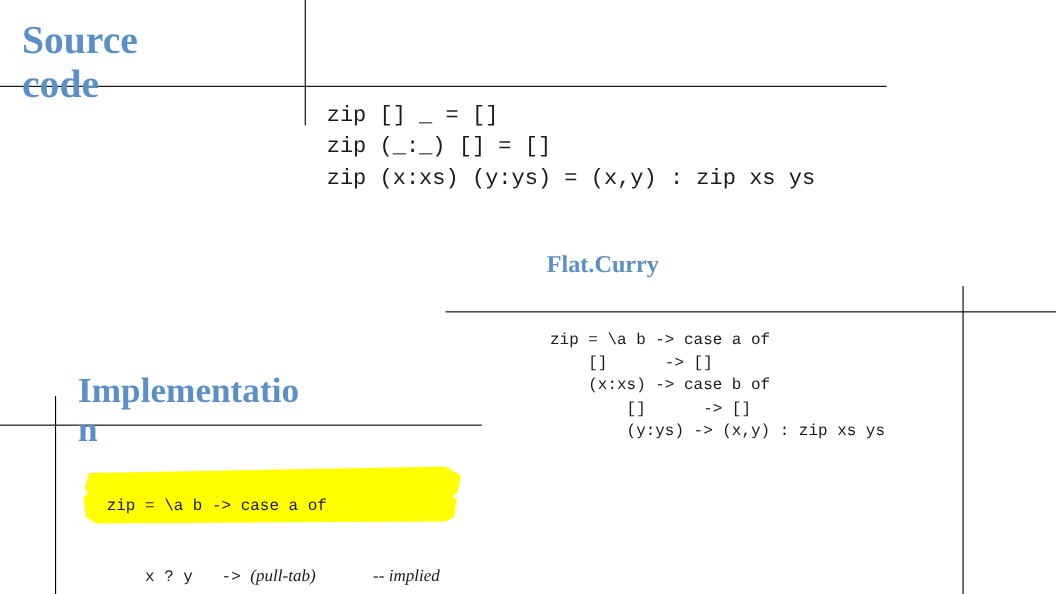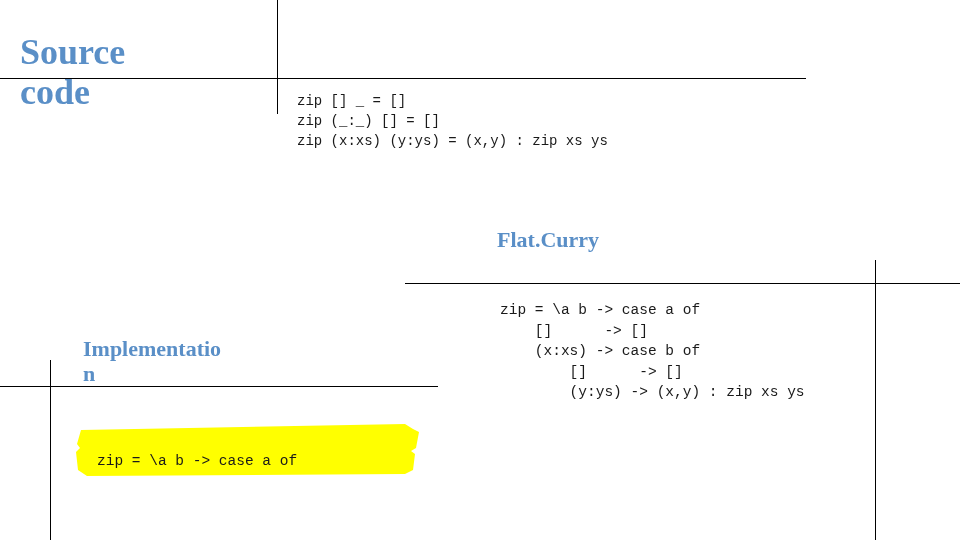--- a/index.html
+++ b/index.html
@@ -39,50 +39,49 @@
     position: absolute;
     color: #5a8fc7;
     font-family: "Liberation Serif", "DejaVu Serif", serif;
     font-weight: bold;
     line-height: 1.12;
     white-space: pre-line;
     letter-spacing: 0px;
   }
   #heading-source {
     left: 20px;
-    top: 32px;
+    top: 16px;
     width: 190px;
     font-size: 36px;
   }
   #heading-flatcurry {
     left: 497px;
     top: 228px;
     width: 330px;
     font-size: 22px;
   }
   #heading-implementation {
     left: 71px;
     top: 337px;
     width: 330px;
-    font-size: 22px;
-    margin-left: 12px;
+    font-size: 32px;
   }
 
   
   .code {
     position: absolute;
     font-family: "Liberation Mono", "DejaVu Sans Mono", monospace;
     color: #1a1a1a;
     white-space: pre;
     line-height: 1.42;
   }
   #code-source {
     left: 297px;
     top: 92px;
-    font-size: 14px;
+    font-size: 20px;
   }
   #code-flatcurry {
     left: 500px;
     top: 300px;
     font-size: 14.5px;
   }
   #code-implementation {
     left: 97px;
     top: 410px;
     font-size: 14.5px;
@@ -137,16 +136,17 @@
         []      -&gt; []
         (y:ys) -&gt; (x,y) : zip xs ys</div>
 
 <svg id="highlight-marker" viewBox="0 0 345 62" preserveAspectRatio="none">
   <path d="M 6,12 L 330,6 L 338,11 L 344,14 L 341,30 L 336,33 L 340,36
            L 338,52 L 330,56 L 12,58 L 3,52 L 1,34 L 5,30 L 2,26 Z" fill="#ffff00"></path>
 </svg>
 
 <div class="code" id="code-implementation">
   <div class="line"><span>zip = \a b -&gt; case a of</span></div>
+  <div class="line"><span>    x ? y  </span><span> -&gt; </span><span class="em">(pull-tab)</span><span>      </span><span class="em">-- implied</span></div>
   
   
   
 </div>
 
 </body></html>

